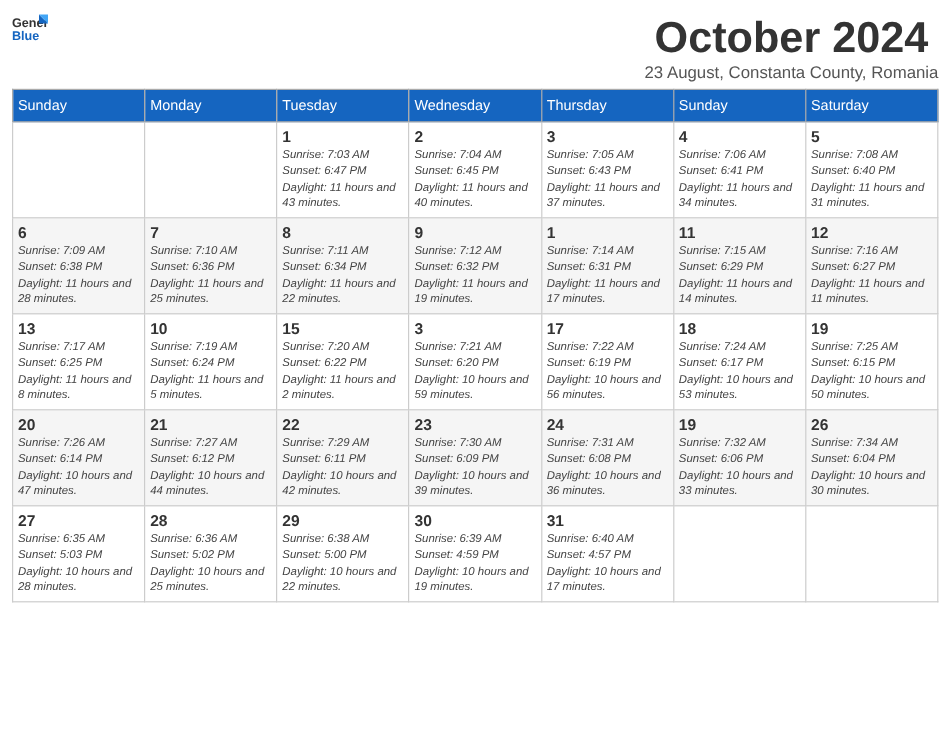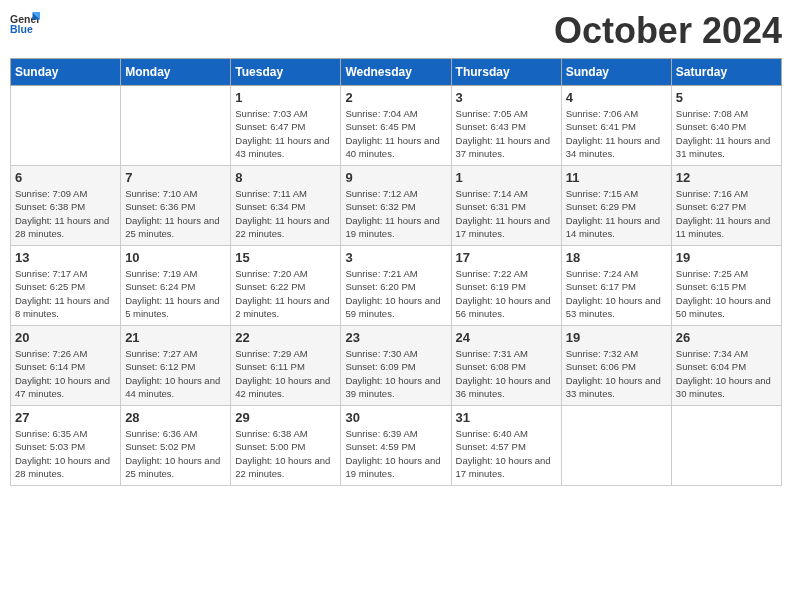--- a/index.html
+++ b/index.html
@@ -39,21 +39,21 @@
     }
     table {
       width: 100%;
       border-collapse: collapse;
       table-layout: fixed;
     }
     thead tr th {
       background-color: #1565c0;
       color: #fff;
       font-size: 12px;
-      font-weight: bold;
+      font-weight: normal;
       padding: 6px 4px;
       text-align: left;
       border: 1px solid #aaa;
     }
     tbody tr td {
       border: 1px solid #ccc;
       vertical-align: top;
       padding: 4px;
       font-size: 10px;
       color: #333;
@@ -65,39 +65,41 @@
     }
     .day-number {
       font-size: 13px;
       font-weight: bold;
       margin-bottom: 2px;
     }
     .day-info {
       font-size: 9.5px;
       color: #444;
       line-height: 1.4;
+      font-style: italic;
     }
     .empty-cell {
       background: #fff !important;
     }
   </style>
 </head>
 <body>
 
 <div class="header-area">
   <div class="logo">
     <svg class="logo-icon" viewBox="0 0 40 36" xmlns="http://www.w3.org/2000/svg">
       <text x="0" y="16" font-size="14" font-weight="bold" fill="#333" font-family="Arial">General</text>
       <text x="0" y="30" font-size="14" font-weight="bold" fill="#1565c0" font-family="Arial">Blue</text>
       <polygon points="30,2 40,12 30,12" fill="#1565c0"></polygon>
       <polygon points="30,2 40,2 40,12" fill="#42a5f5"></polygon>
     </svg>
   </div>
   <div class="title-area">
     <div class="month-title">October 2024</div>
+    <div class="subtitle">23 August, Constanta County, Romania</div>
   </div>
 </div>
 
 <table>
   <thead id="calendar-thead">
   <tr>
         <th>Sunday</th>
         <th>Monday</th>
         <th>Tuesday</th>
         <th>Wednesday</th>

